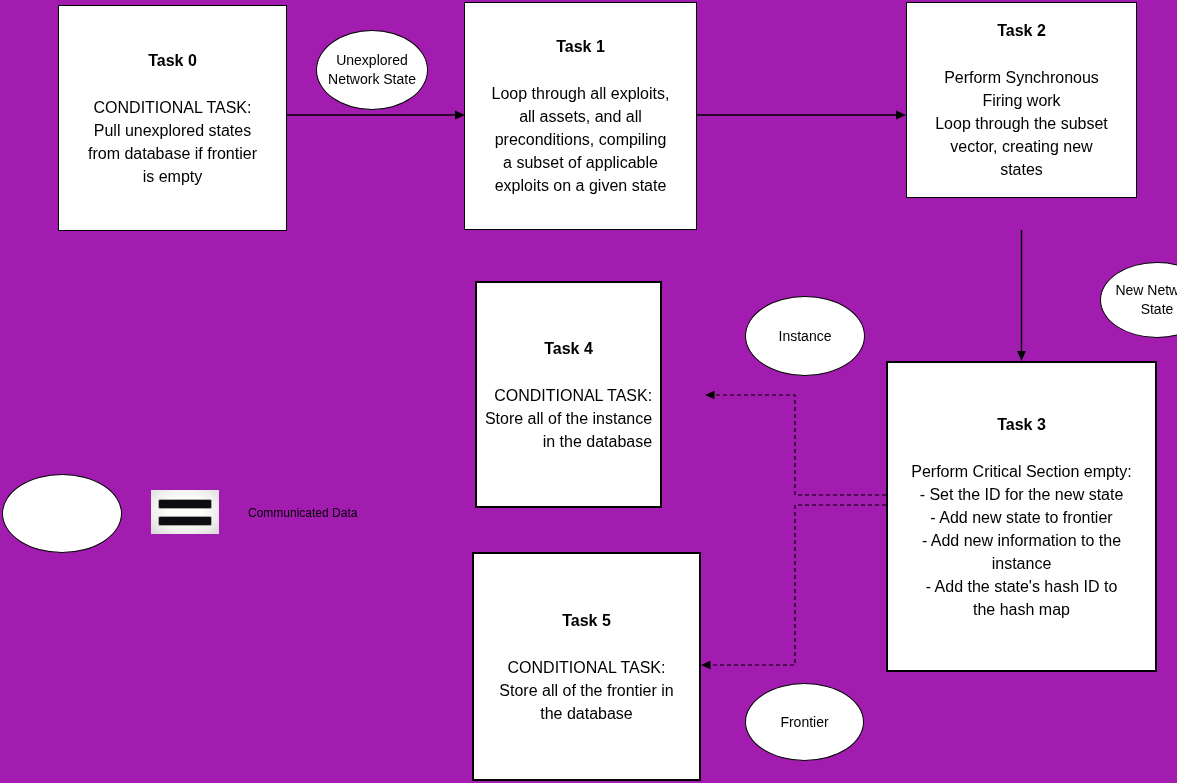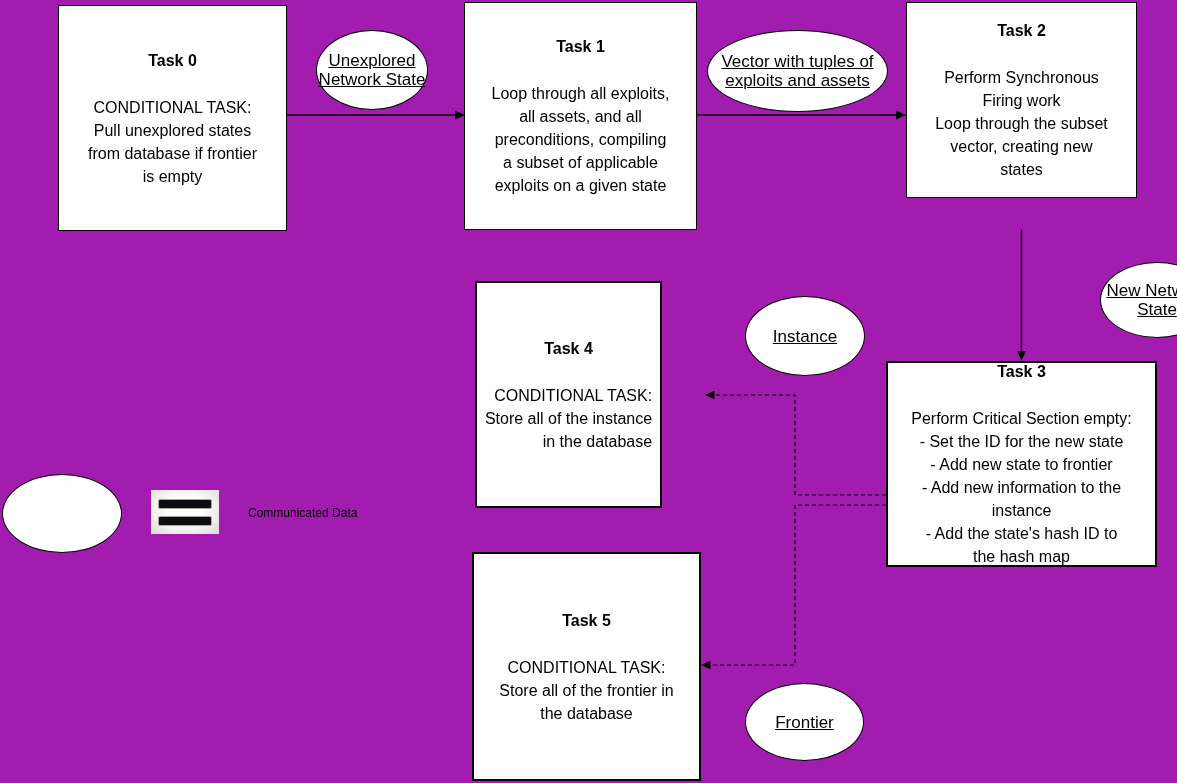--- a/index.html
+++ b/index.html
@@ -49,24 +49,23 @@
     position: absolute;
     background: #ffffff;
     border: 1.3px solid #000000;
     border-radius: 50%;
     display: flex;
     justify-content: center;
     align-items: center;
     text-align: center;
   }
   .ellipse-label {
-    font-size: 17px;
+    font-size: 14px;
     line-height: 19px;
     white-space: pre-line;
-    text-decoration: underline;
   }
   .equals-icon {
     position: absolute;
     left: 151px; top: 490px;
     width: 68px; height: 44px;
     background: radial-gradient(ellipse at 50% 45%, #fdfdfc 35%, #f0f0ee 65%, #d7d7d4 100%);
     display: flex;
     flex-direction: column;
     justify-content: center;
     align-items: center;
@@ -137,21 +136,21 @@
 
   <div class="task" style="left:906px; top:2px; width:231px; height:196px;">
     <div class="task-title">Task 2</div>
     <div class="task-body">Perform Synchronous
 Firing work
 Loop through the subset
 vector, creating new
 states</div>
   </div>
 
-  <div class="task thick" style="left:886px; top:361px; width:271px; height:206px;">
+  <div class="task thick" style="left:886px; top:361px; width:271px; height:311px;">
     <div class="task-title">Task 3</div>
     <div class="task-body">Perform Critical Section empty:
 - Set the ID for the new state
 - Add new state to frontier
 - Add new information to the
 instance
 - Add the state's hash ID to
 the hash map</div>
   </div>
 
@@ -167,24 +166,20 @@
     <div class="task-body">CONDITIONAL TASK:
 Store all of the frontier in
 the database</div>
   </div>
 
   <div class="ellipse" style="left:316px; top:30px; width:112px; height:80px;">
     <span class="ellipse-label">Unexplored
 Network State</span>
   </div>
 
-  <div class="ellipse" style="left:707px; top:30px; width:181px; height:82px;">
-    <span class="ellipse-label">Vector with tuples of
-exploits and assets</span>
-  </div>
 
   <div class="ellipse" style="left:1100px; top:262px; width:114px; height:76px;">
     <span class="ellipse-label">New Network
 State</span>
   </div>
 
   <div class="ellipse" style="left:745px; top:296px; width:120px; height:80px;">
     <span class="ellipse-label">Instance</span>
   </div>
 

